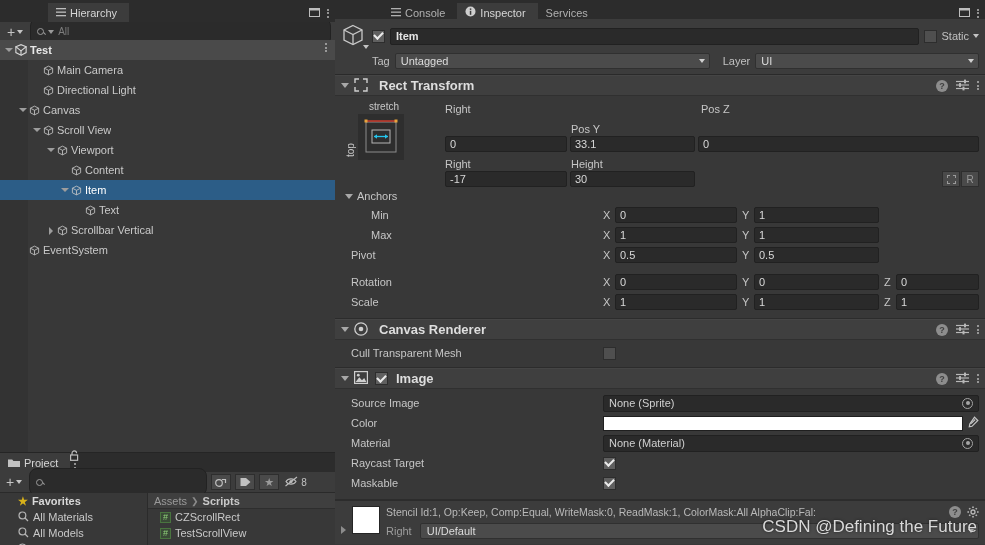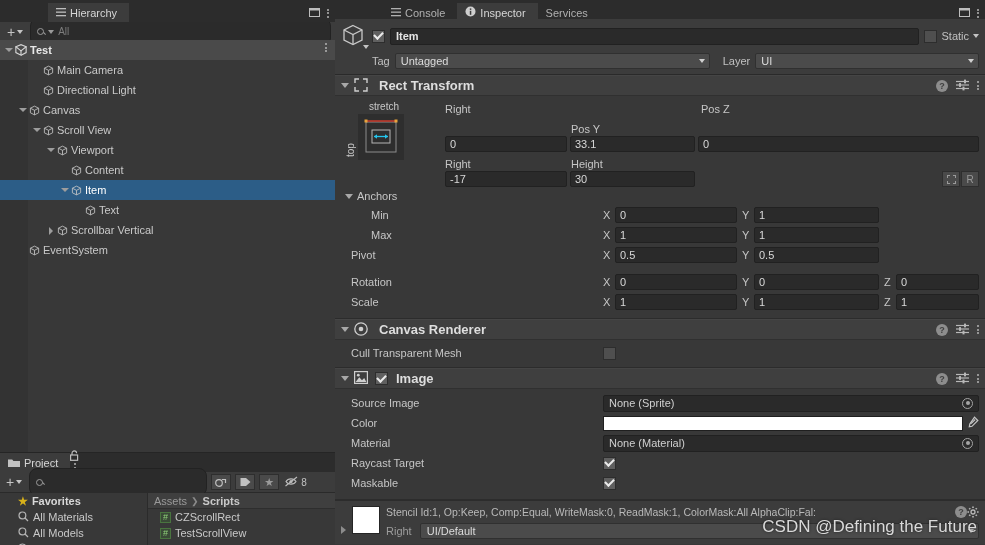--- a/index.html
+++ b/index.html
@@ -151,21 +151,21 @@
   .objfield{
     height:17px;background:#2a2a2a;border:1px solid #212121;border-radius:2px;
     display:flex;align-items:center;padding:0 5px;color:#cfcfcf;font-size:11px;
   }
   .objfield .pick{margin-left:auto;width:11px;height:11px;border:1.3px solid #a5a5a5;border-radius:50%;display:flex;align-items:center;justify-content:center;}
   .objfield .pick::after{content:"";width:4px;height:4px;background:#a5a5a5;border-radius:50%;}
   .colorfield{height:15px;background:#ffffff;border:1px solid #1f1f1f;flex:1;}
 
   .shader-block{background:#3c3c3c;border-top:1px solid #2c2c2c;padding:5px 6px;display:flex;gap:6px;align-items:flex-start;}
   .shader-swatch{width:28px;height:28px;background:#ffffff;border:1px solid #252525;flex:none;}
-  .stencil-line{display:flex;align-items:center;color:#b9b9b9;font-size:10.5px;white-space:nowrap;overflow:hidden;}
+  .stencil-line{display:flex;align-items:center;gap:6px;color:#b9b9b9;font-size:10.5px;white-space:nowrap;overflow:hidden;}
   .gear{width:12px;height:12px;color:#b9b9b9;}
   .shader-line{display:flex;align-items:center;gap:8px;margin-top:5px;}
   .shader-dd{height:16px;background:#4b4b4b;border:1px solid #303030;border-radius:2px;display:flex;align-items:center;justify-content:space-between;padding:0 4px 0 6px;color:#dcdcdc;font-size:11px;}
   .watermark{
     position:absolute;right:8px;bottom:8px;color:#d9d9d9;font-size:17px;
     text-shadow:0 0 3px rgba(0,0,0,.6);pointer-events:none;white-space:nowrap;
   }
   .tiny-arrow{width:0;height:0;border-top:4px solid transparent;border-bottom:4px solid transparent;border-left:5px solid #8c8c8c;}
   .rbtns{display:flex;gap:1px;}
   .rbtn{width:18px;height:16px;background:#4a4a4a;border:1px solid #2e2e2e;display:flex;align-items:center;justify-content:center;color:#9a9a9a;font-size:10px;}

